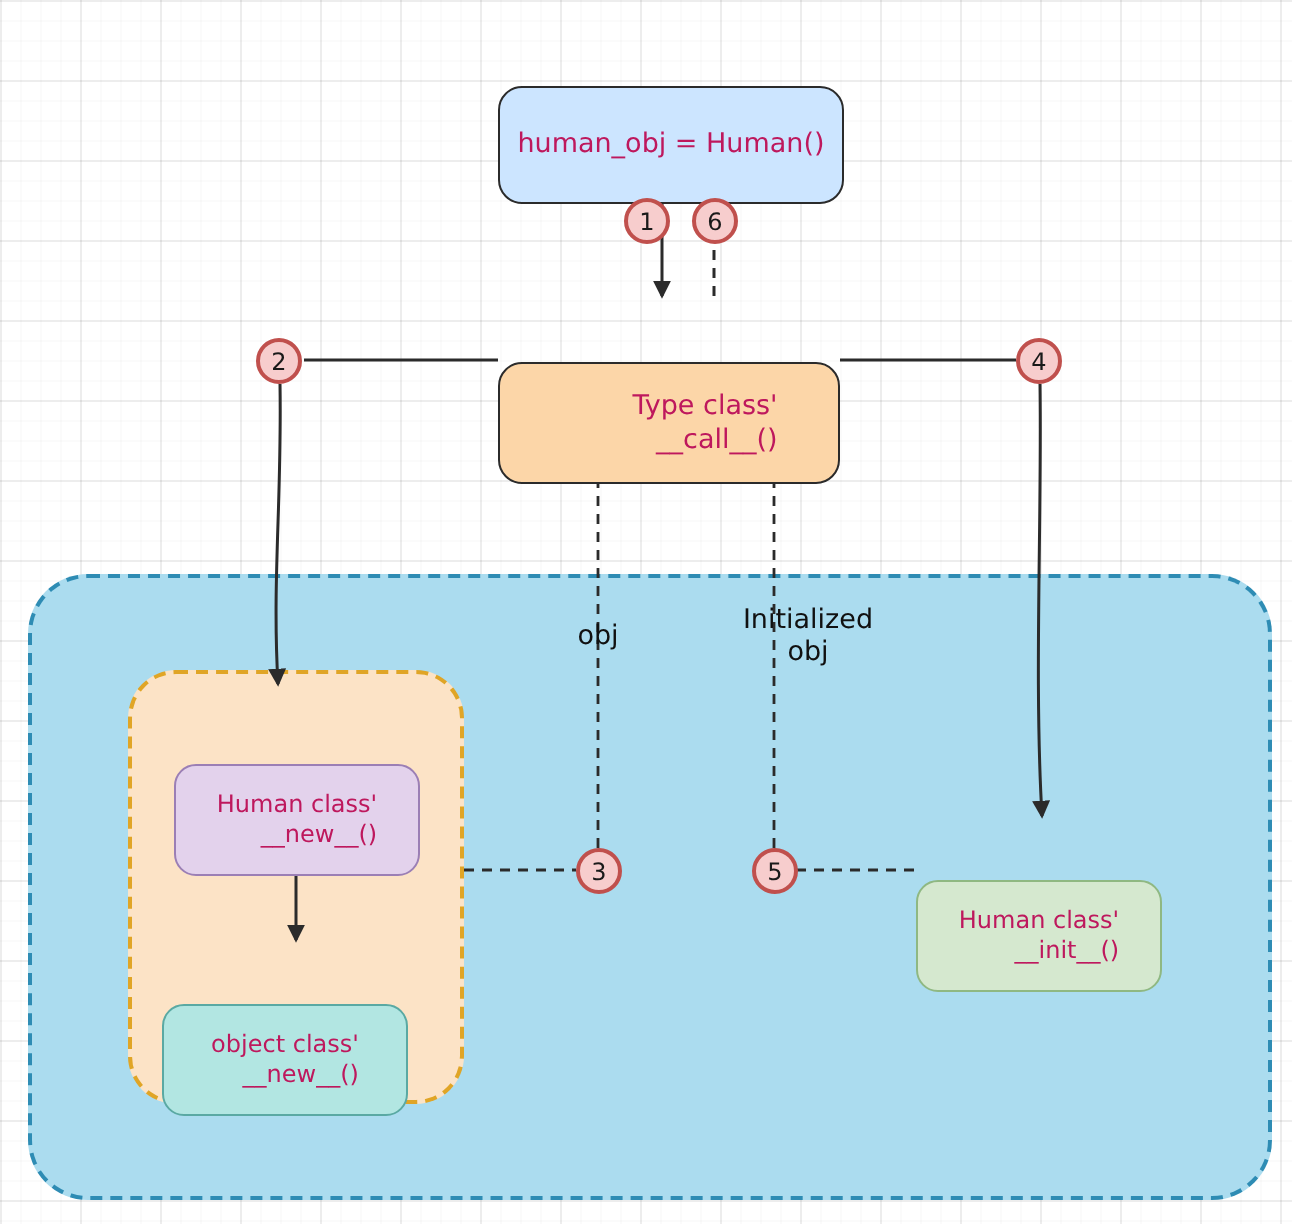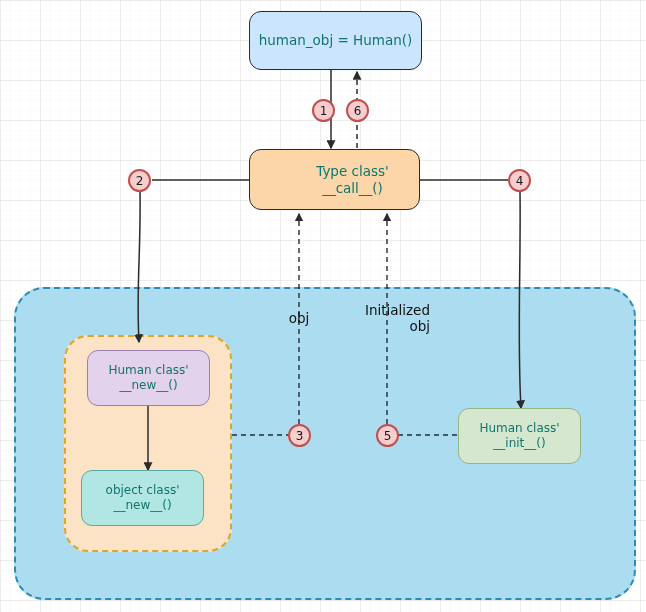--- a/index.html
+++ b/index.html
@@ -31,25 +31,26 @@
     width: 646px;
     height: 612px;
     pointer-events: none;
   }
   .node {
     position: absolute;
     box-sizing: border-box;
     display: flex;
     align-items: center;
     justify-content: center;
-    text-align: center;
+    text-align: right;
     border-radius: 12px;
     line-height: 1.25;
     white-space: pre-line;
-    color: #0f766e;
+    color: #be185d;
+    margin-top: 32px;
   }
   .node-blue {
     background: #cce5ff;
     border: 1.6px solid #2b2b2b;
     font-size: 13.5px;
   }
   .node-orange {
     background: #fcd6a8;
     border: 1.6px solid #2b2b2b;
     font-size: 13.5px;
@@ -157,21 +158,21 @@
 __new__()</div>
 
   <div class="node node-teal" style="left:81px; top:470px; width:123px; height:56px;">object class'
 __new__()</div>
 
   <div class="node node-green" style="left:458px; top:408px; width:123px; height:56px;">Human class'
 __init__()</div>
 
   <div class="edge-label" style="left:264px; top:310px; width:70px;">obj</div>
 
-  <div class="edge-label" style="left:334px; top:302px; width:96px;text-align:right;">Initialized
+  <div class="edge-label" style="left:356px; top:302px; width:96px;">Initialized
 obj</div>
 
   <div class="marker" style="left:312px; top:99px;">1</div>
   <div class="marker" style="left:346px; top:99px;">6</div>
   <div class="marker" style="left:128px; top:169px;">2</div>
   <div class="marker" style="left:508px; top:169px;">4</div>
   <div class="marker" style="left:288px; top:424px;">3</div>
   <div class="marker" style="left:376px; top:424px;">5</div>
 
 </div>

